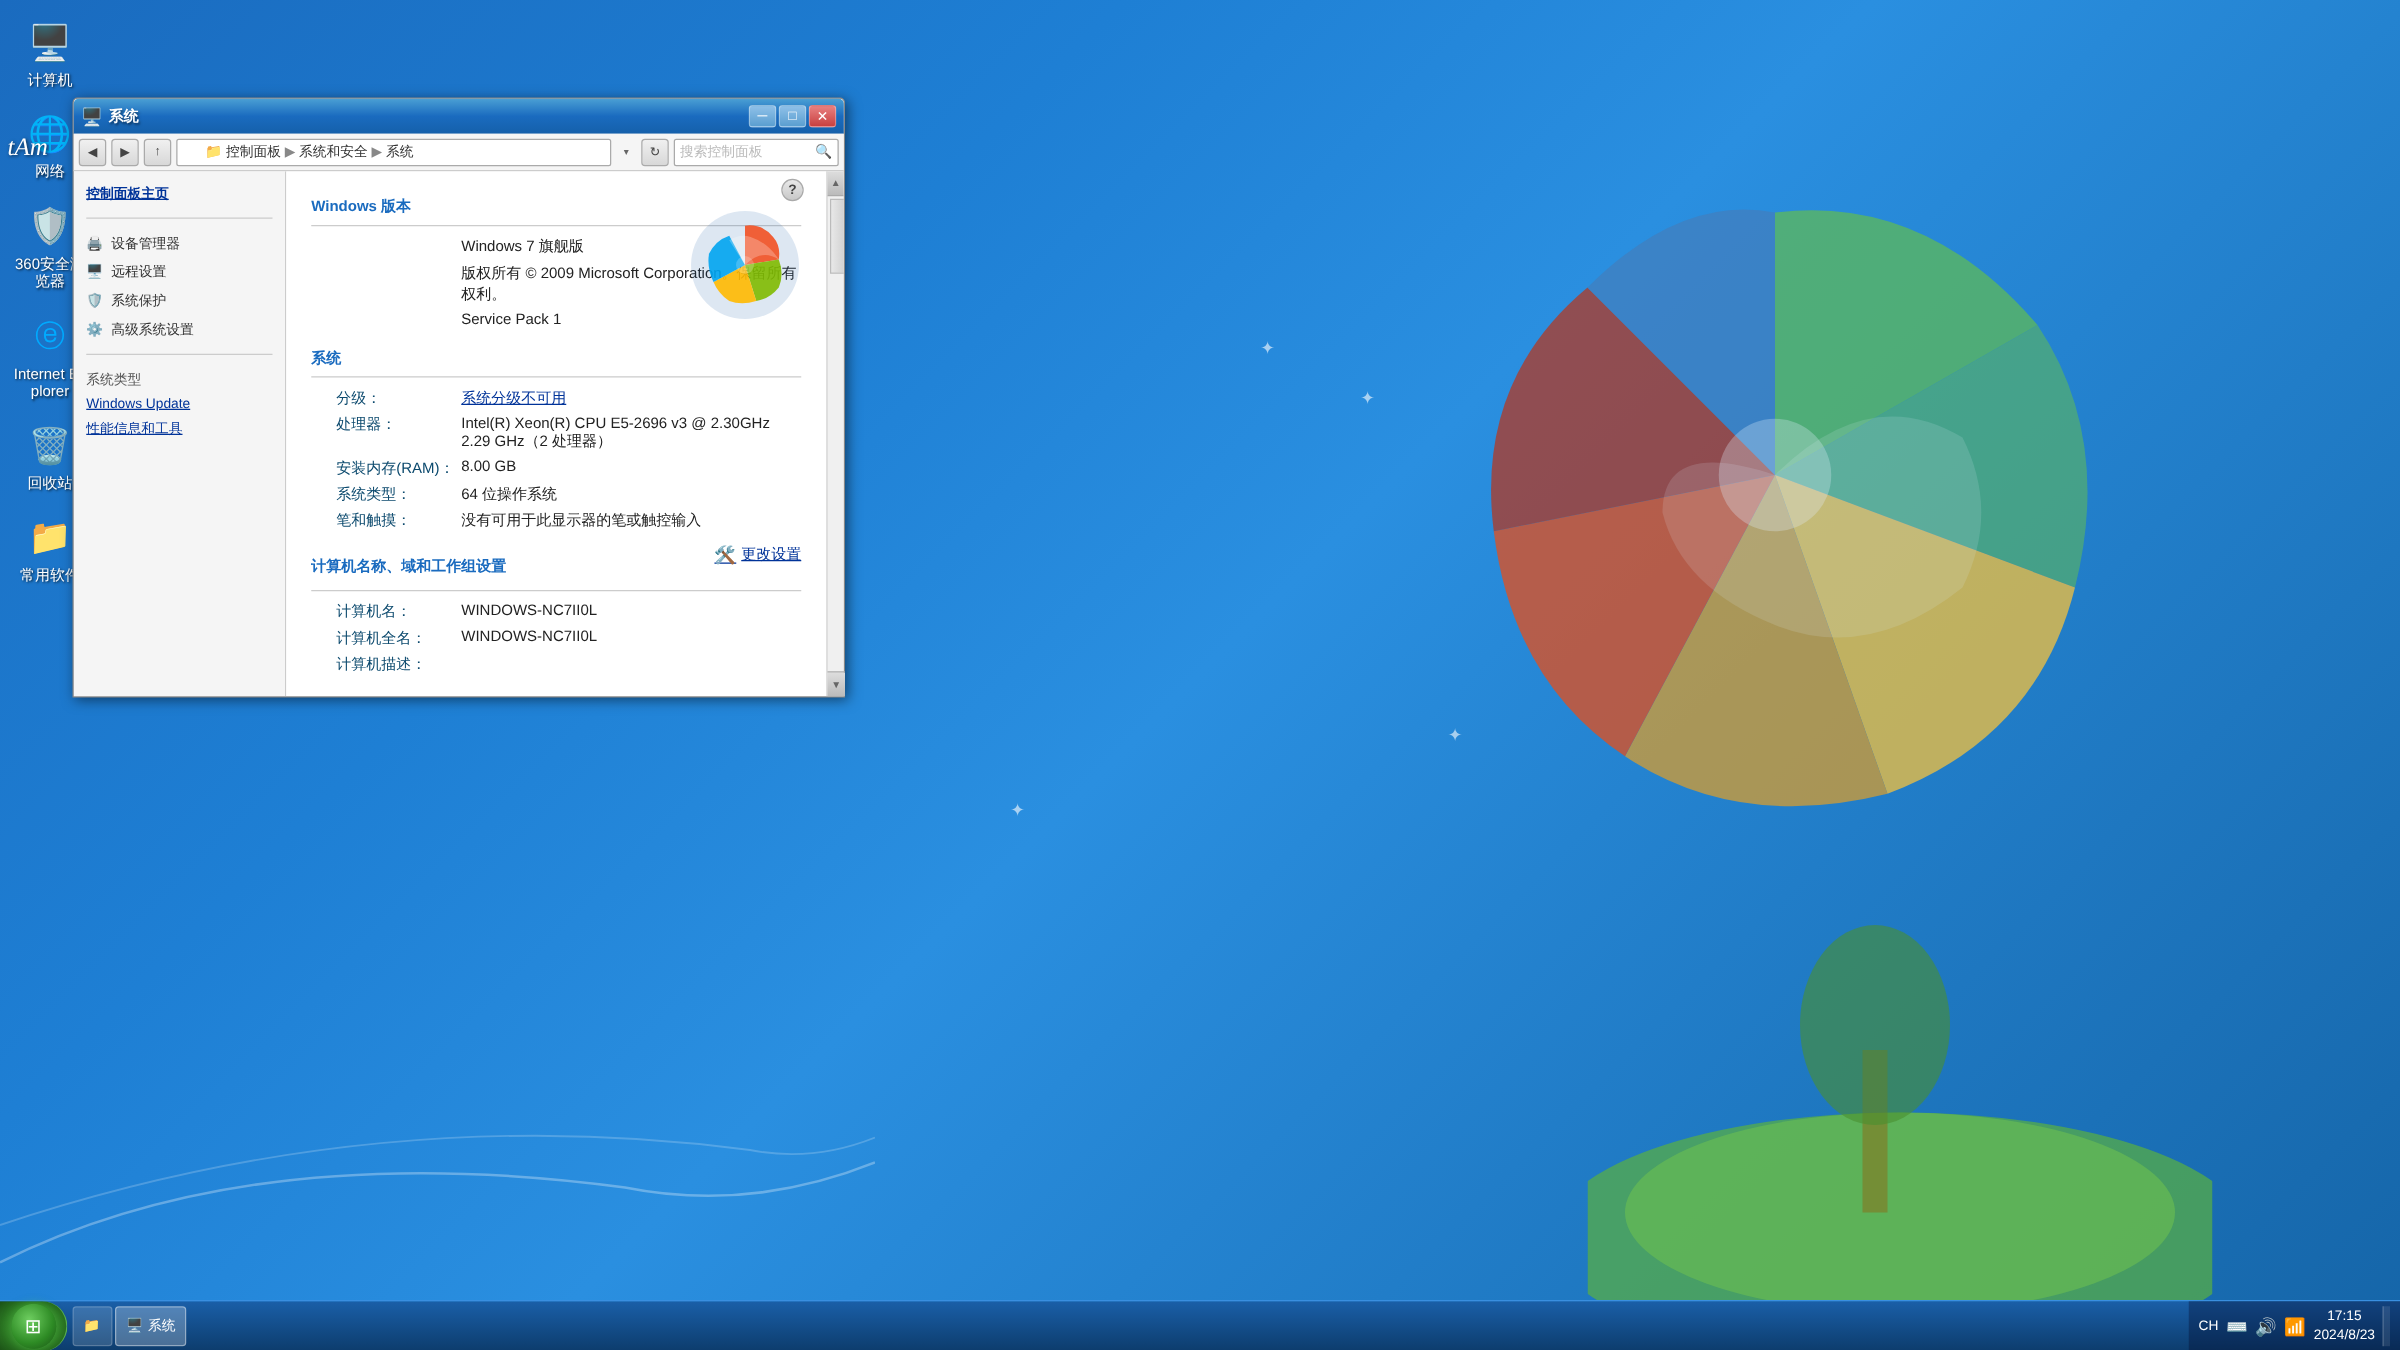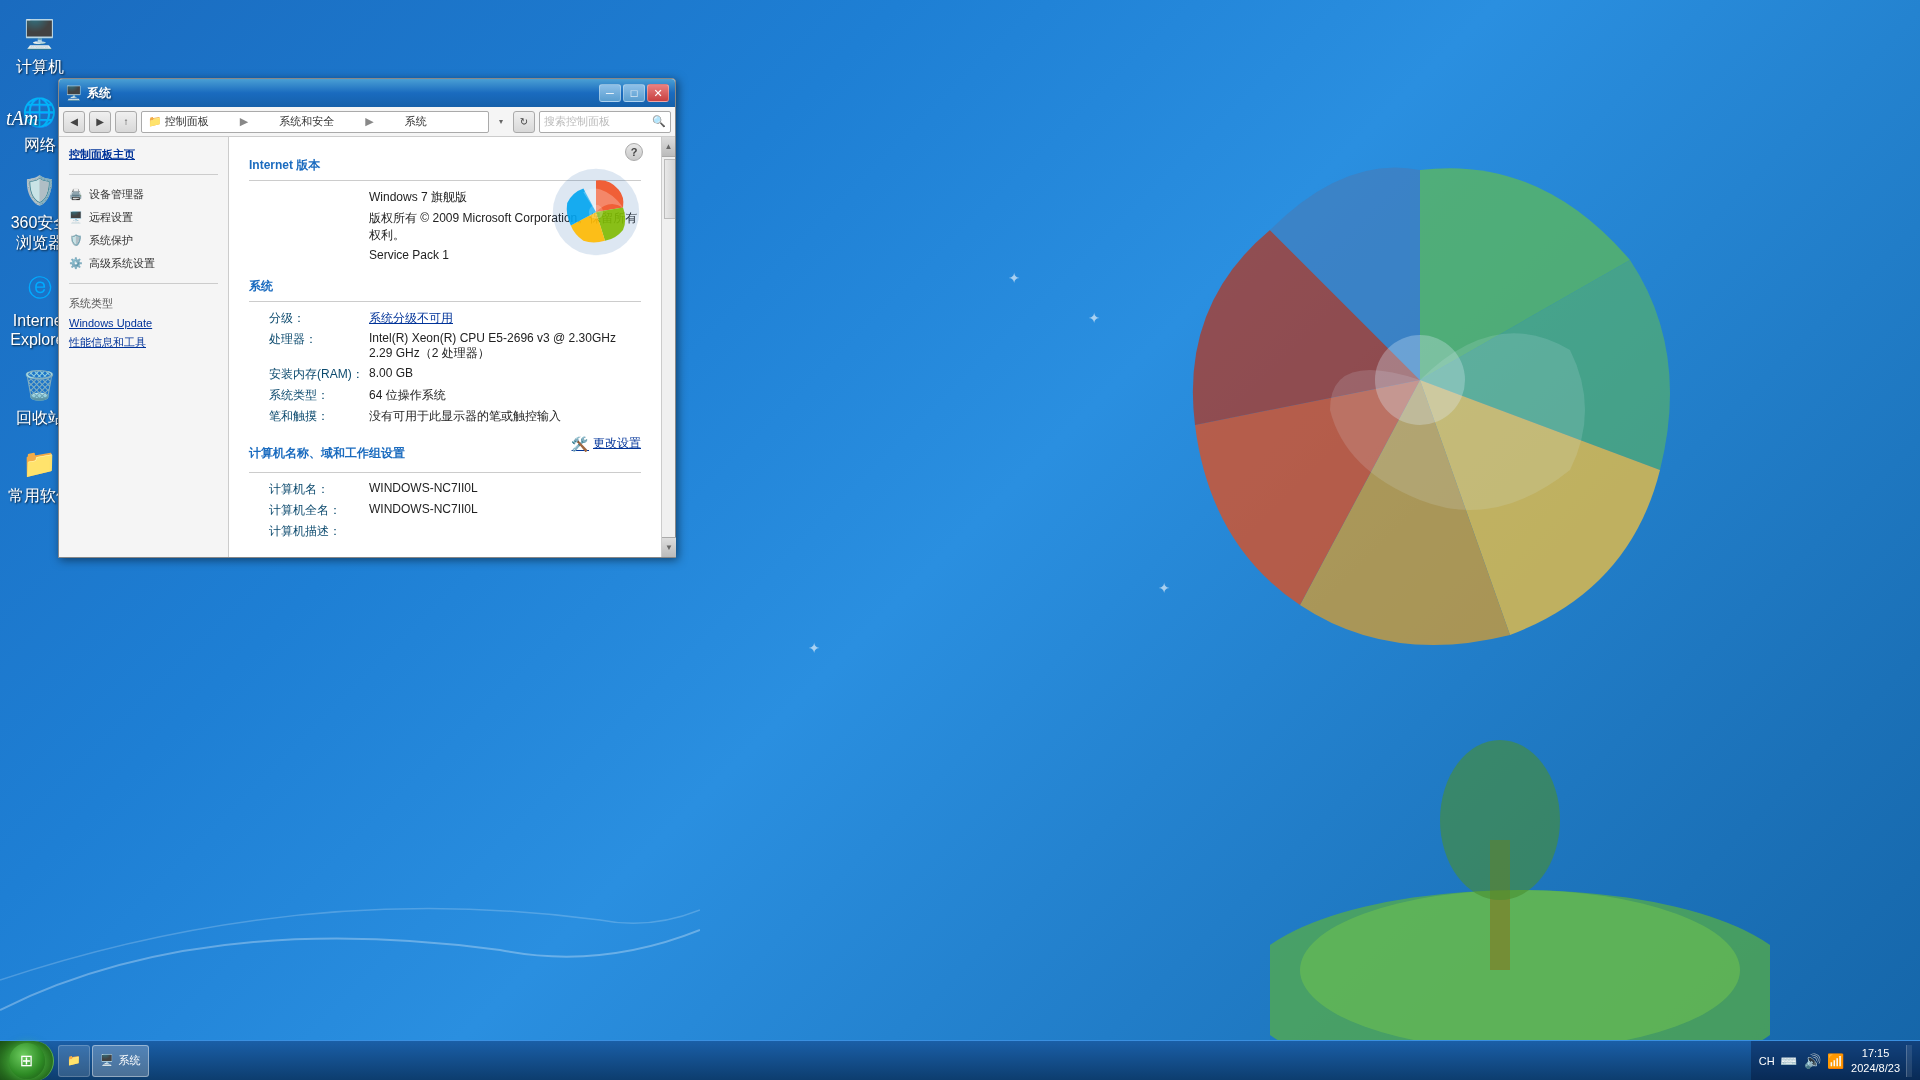--- a/index.html
+++ b/index.html
@@ -154,21 +154,21 @@
     .icon-img {
       width: 40px;
       height: 40px;
       display: flex;
       align-items: center;
       justify-content: center;
       font-size: 28px;
     }
 
     .icon-label {
-      font-size: 16px;
+      font-size: 12px;
       color: white;
       text-align: center;
       text-shadow: 1px 1px 2px rgba(0,0,0,0.8);
       word-break: break-all;
       line-height: 1.2;
     }
 
     
     .window {
       position: absolute;
@@ -259,24 +259,23 @@
     }
 
     .addr-path {
       flex: 1;
       height: 22px;
       background: white;
       border: 1px solid #aaa;
       border-radius: 2px;
       display: flex;
       align-items: center;
-      padding: 0 6px;
+      padding: 0 22px;
       font-size: 11px;
       color: #333;
-      gap: 28px;
     }
 
     .addr-path-item {
       color: #333;
       cursor: pointer;
     }
 
     .addr-path-sep {
       color: #888;
       margin: 0 3px;
@@ -646,21 +645,21 @@
             <path d="M50 50 L80 45 Q85 58 80 70 Q72 80 60 82 Z" fill="#7fba00" opacity="0.9"></path>
             <path d="M50 50 L60 82 Q47 86 36 82 Q26 75 22 65 Z" fill="#ffb900" opacity="0.9"></path>
             <path d="M50 50 L22 65 Q16 53 18 40 Q24 28 36 24 Z" fill="#00a4ef" opacity="0.9"></path>
 
             <path d="M50 50 Q65 35 80 45 Q70 30 55 25 Q45 22 36 28 Z" fill="rgba(255,255,255,0.25)"></path>
             <circle cx="50" cy="50" r="8" fill="rgba(255,255,255,0.2)"></circle>
           </svg>
         </div>
 
 
-        <div class="section-header">Internet 版本</div>
+        <div class="section-header">Windows 版本</div>
         <hr class="section-divider">
 
         <div class="info-row">
           <div class="info-label"></div>
           <div class="info-value">Windows 7 旗舰版</div>
         </div>
         <div class="info-row">
           <div class="info-label"></div>
           <div class="info-value">版权所有 © 2009 Microsoft Corporation。保留所有权利。</div>
         </div>

